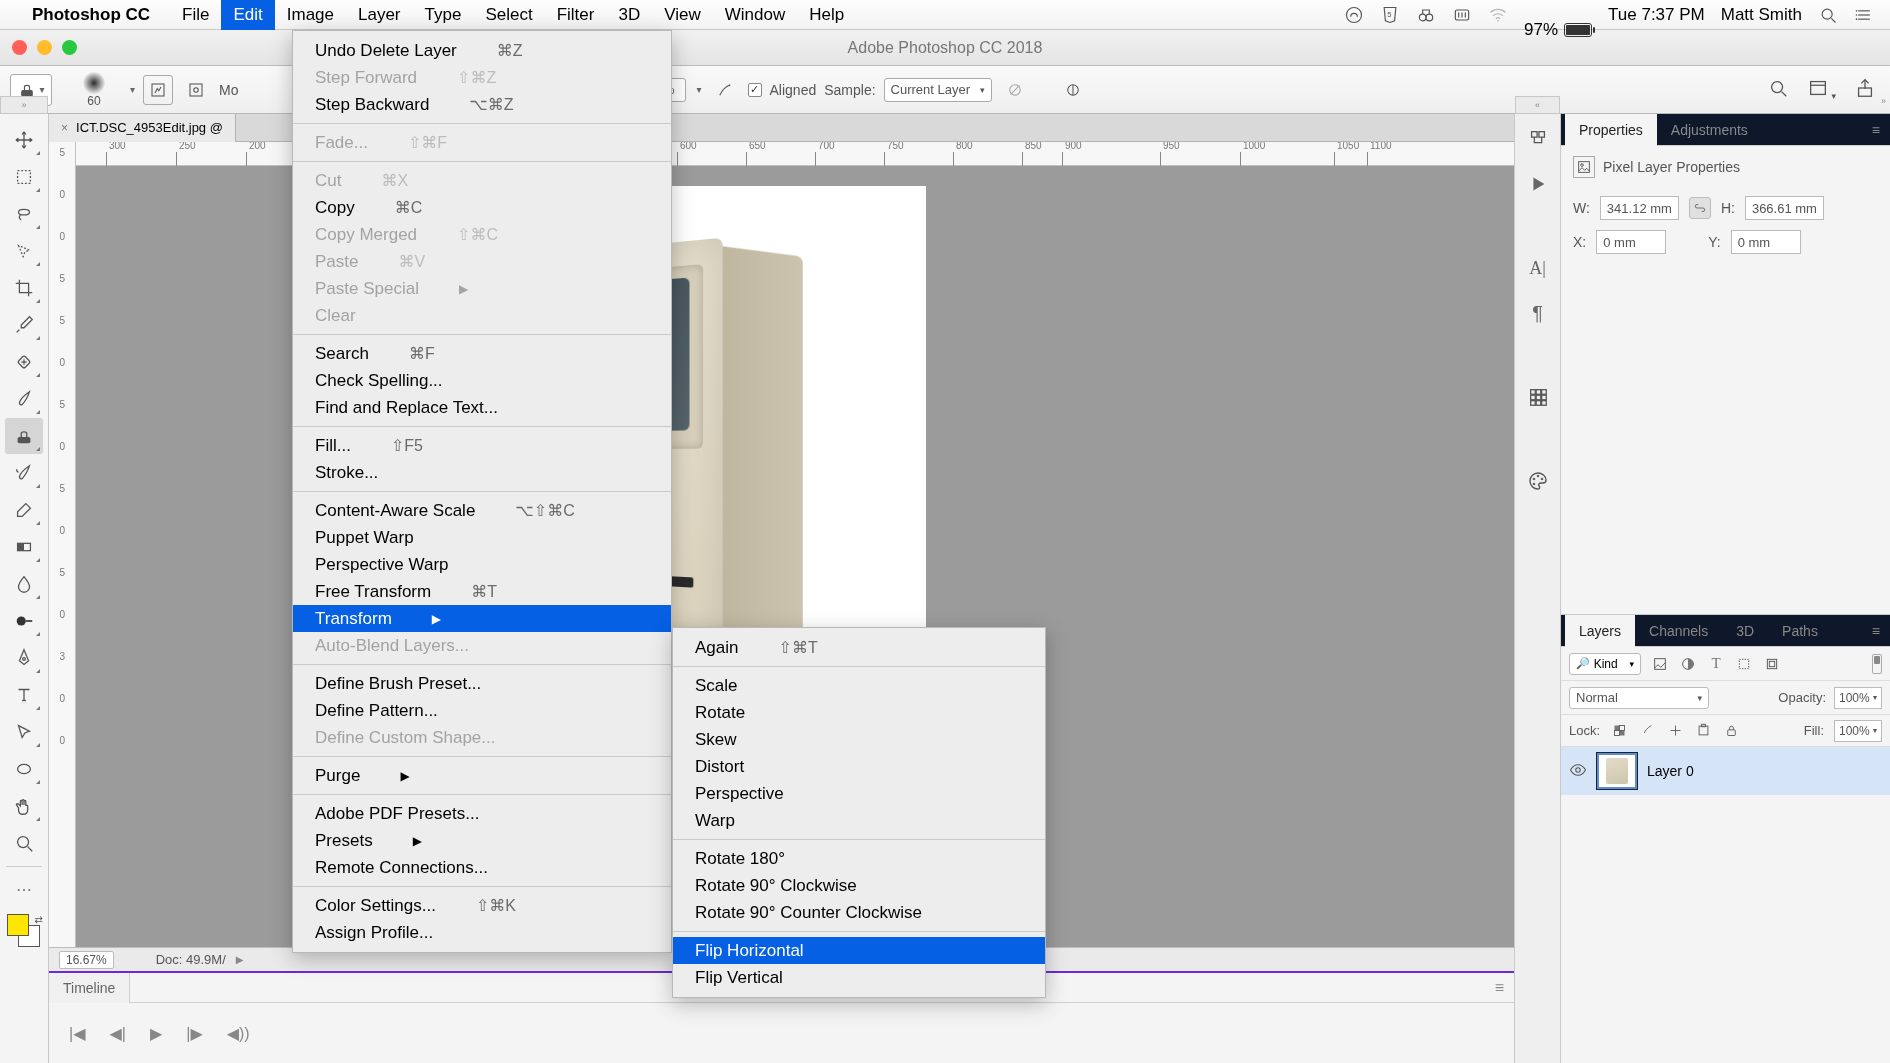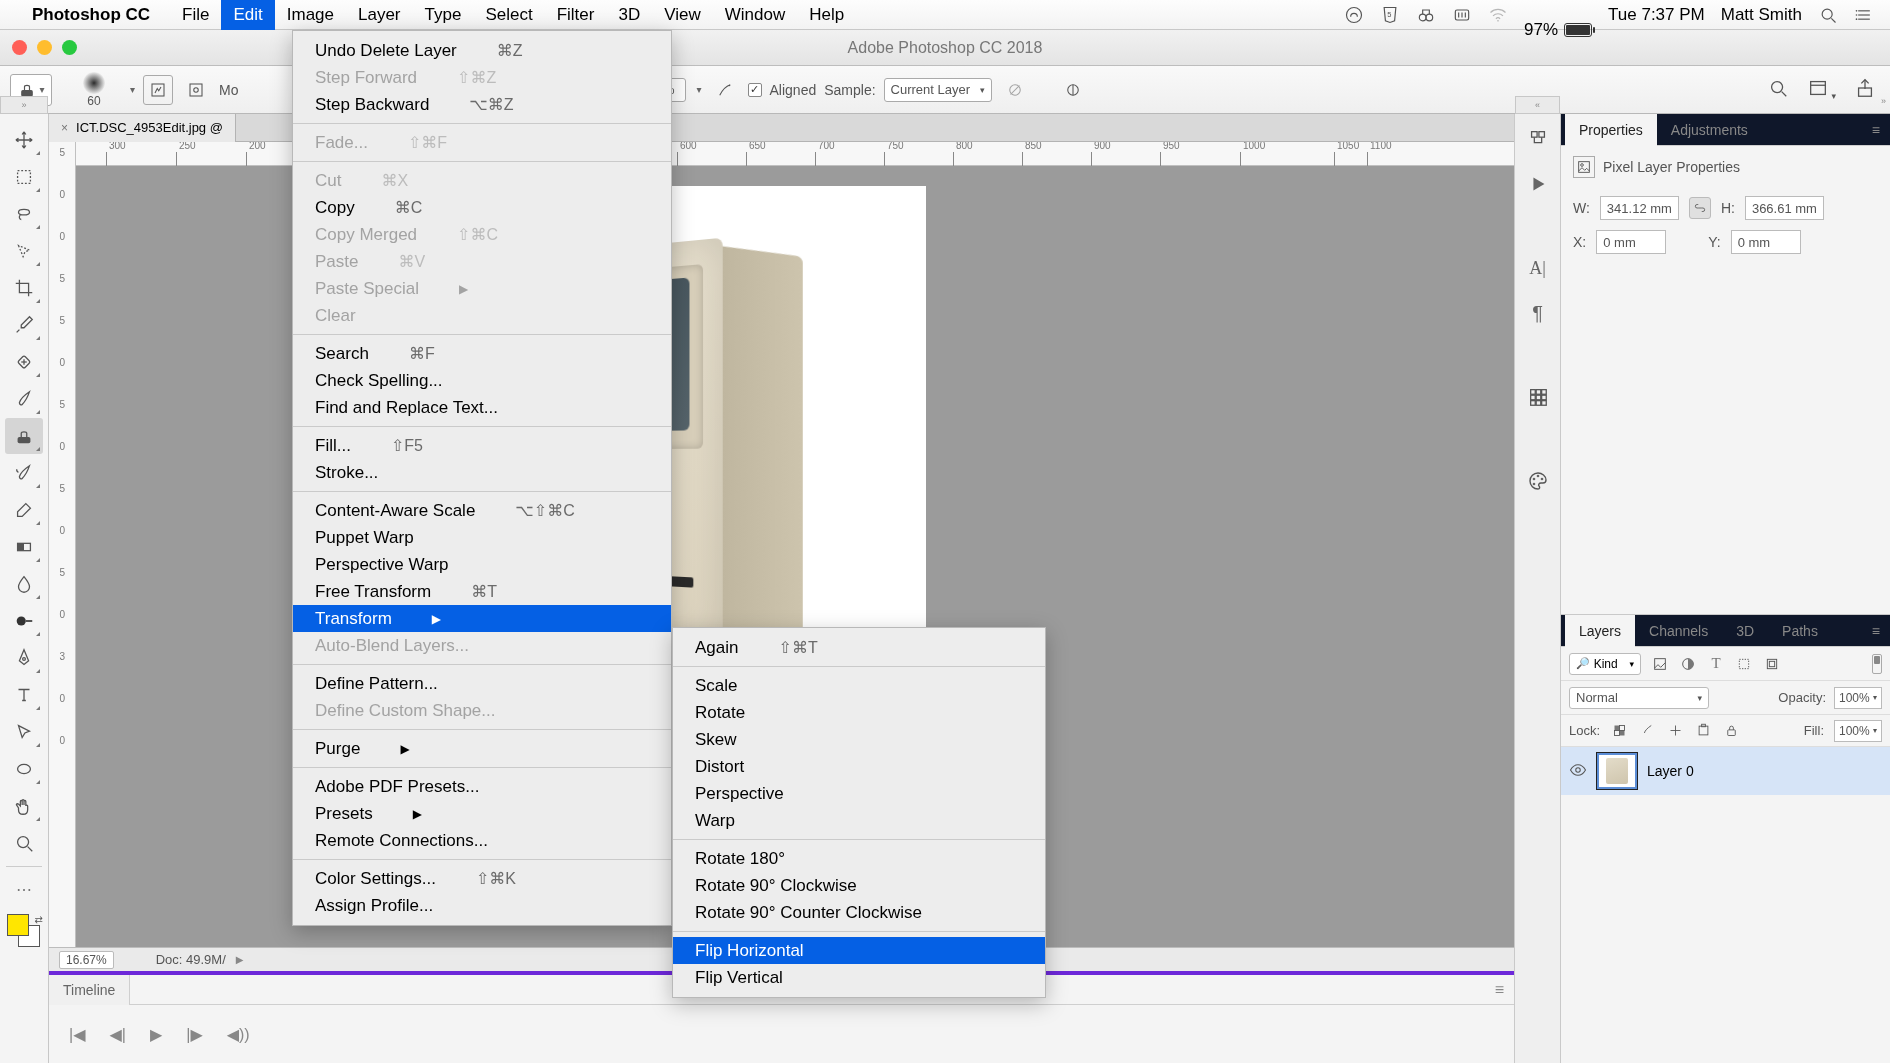--- a/index.html
+++ b/index.html
@@ -73,21 +73,21 @@
 .mac-body { position: relative; width: 320px; height: 430px; transform: perspective(900px) rotateY(-22deg); }
 .mac-front { position: absolute; left: 0; top: 0; width: 240px; height: 400px; background: linear-gradient(160deg, #e8e1cf, #dcd3be); border-radius: 8px; box-shadow: inset 0 0 40px rgba(0,0,0,0.12); }
 .mac-screen-bezel { position: absolute; left: 20px; top: 24px; width: 200px; height: 180px; background: #d8cfba; border-radius: 6px; box-shadow: inset 0 0 10px rgba(0,0,0,0.2); }
 .mac-screen { position: absolute; left: 14px; top: 12px; width: 172px; height: 150px; background: linear-gradient(135deg, #3b4a52, #56646b); border-radius: 6px; }
 .mac-floppy { position: absolute; left: 130px; bottom: 60px; width: 80px; height: 10px; background: #2a2a2a; border-radius: 2px; }
 .mac-side { position: absolute; left: 238px; top: 8px; width: 80px; height: 392px; background: linear-gradient(90deg, #bfb69f, #cdc4ad); transform: skewY(12deg); transform-origin: top left; border-radius: 0 6px 6px 0; }
 
 
 .status-row { height: 24px; background: #eaeaea; border-top: 1px solid #bcbcbc; display: flex; align-items: center; font-size: 13px; color: #555; padding-left: 10px; gap: 6px; }
 .status-drop { height: 18px; border: 1px solid #bbb; border-radius: 2px; padding: 0 6px; background: #fff; display: flex; align-items: center; font-size: 12px; }
-.timeline-panel { height: 92px; background: #f4f4f4; border-top: 4px solid #6d28d9; display: flex; flex-direction: column; }
+.timeline-panel { height: 92px; background: #f4f4f4; border-top: 2px solid #6d28d9; display: flex; flex-direction: column; }
 .timeline-tab-row { height: 30px; display: flex; align-items: center; border-bottom: 1px solid #cfcfcf; }
 .timeline-tab { height: 30px; padding: 0 14px; font-size: 14px; color: #666; display: flex; align-items: center; background: #f0f0f0; border-right: 1px solid #cfcfcf; }
 .timeline-menu { margin-left: auto; margin-right: 10px; color: #888; font-size: 16px; }
 .timeline-ctrls { flex: 1; display: flex; align-items: center; gap: 24px; padding-left: 20px; color: #888; }
 
 
 .mid-dock { width: 46px; background: #efefef; border-left: 1px solid #c9c9c9; display: flex; flex-direction: column; align-items: center; gap: 19px; padding-top: 12px; position: relative; }
 .mid-collapse { position: absolute; top: -18px; left: 0; right: 0; height: 18px; background: #eaeaea; border: 1px solid #c7c7c7; display: flex; align-items: center; justify-content: center; font-size: 9px; color: #888; }
 .dock-ic { width: 26px; height: 26px; display: flex; align-items: center; justify-content: center; color: #666; }
 
@@ -485,21 +485,21 @@
             </div>
             <div class="tk" style="left: 808px;">
               <span>750</span>
             </div>
             <div class="tk" style="left: 877px;">
               <span>800</span>
             </div>
             <div class="tk" style="left: 946px;">
               <span>850</span>
             </div>
-            <div class="tk" style="left: 1015px;">
+            <div class="tk" style="left: 986px;">
               <span>900</span>
             </div>
             <div class="tk" style="left: 1084px;">
               <span>950</span>
             </div>
             <div class="tk" style="left: 1164px;">
               <span>1000</span>
             </div>
             <div class="tk" style="left: 1258px;">
               <span>1050</span>
@@ -814,20 +814,23 @@
     </div>
     <div class="mi hl">
       <span>Transform</span>
       <span class="sub-arrow">▶</span>
     </div>
     <div class="mi dis">
       <span>Auto-Blend Layers...</span>
     </div>
     <div class="sep"></div>
     <div class="mi">
+      <span>Define Brush Preset...</span>
+    </div>
+    <div class="mi">
       <span>Define Pattern...</span>
     </div>
     <div class="mi dis">
       <span>Define Custom Shape...</span>
     </div>
     <div class="sep"></div>
     <div class="mi">
       <span>Purge</span>
       <span class="sub-arrow">▶</span>
     </div>

